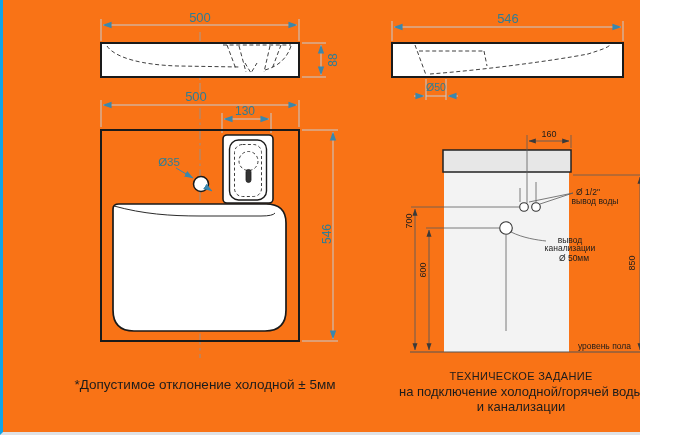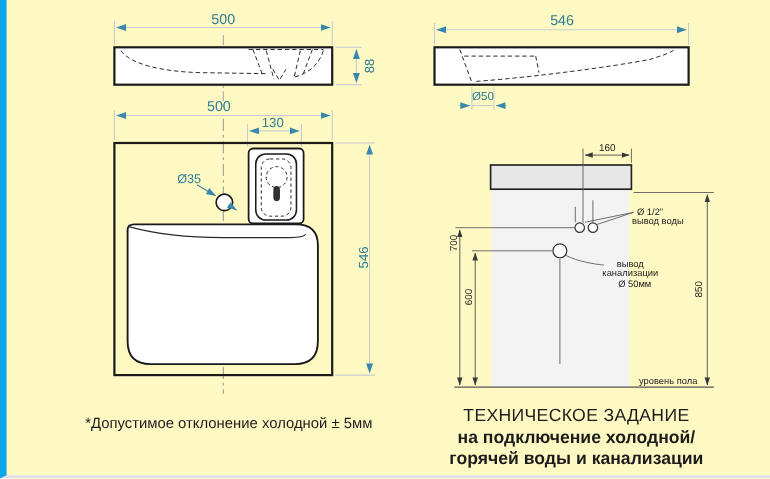--- a/index.html
+++ b/index.html
@@ -1,29 +1,29 @@
 <!DOCTYPE html>
 <html><head>
 <meta charset="utf-8">
 <style>
   html,body{margin:0;padding:0;background:#fff;}
   .canvas{
-    position:relative;width:700px;height:435px;background:#fef9c3;
+    position:relative;width:640px;height:435px;background:#f97316;
     font-family:"Liberation Sans", sans-serif;overflow:hidden;
-    border-left:6px solid #0ea5e9;border-bottom:3px solid #dfe2e6;
+    border-left:3px solid #0ea5e9;border-bottom:3px solid #dfe2e6;
     box-sizing:border-box;
   }
   svg{position:absolute;left:0;top:0;}
   .caption{
     position:absolute;color:#1c1c1c;text-align:center;line-height:1.15;
   }
   .caption.tolerance{left:62px;top:377px;width:280px;font-size:13.5px;}
   .caption.spec{left:392px;top:370px;width:252px;}
-  .caption.spec .title{font-size:16px;letter-spacing:.3px;}
-  .caption.spec .subtitle{font-size:16px;margin-top:2px;font-weight:bold;}
+  .caption.spec .title{font-size:11px;letter-spacing:.3px;}
+  .caption.spec .subtitle{font-size:13px;margin-top:2px;}
   text{font-family:"Liberation Sans", sans-serif;}
   .dim-teal{fill:#2e7d96;}
   .dim-dark{fill:#1c1c1c;}
 </style>
 </head>
 <body>
 
 <div class="canvas">
 
 <svg width="700" height="435" viewBox="0 0 700 435">

